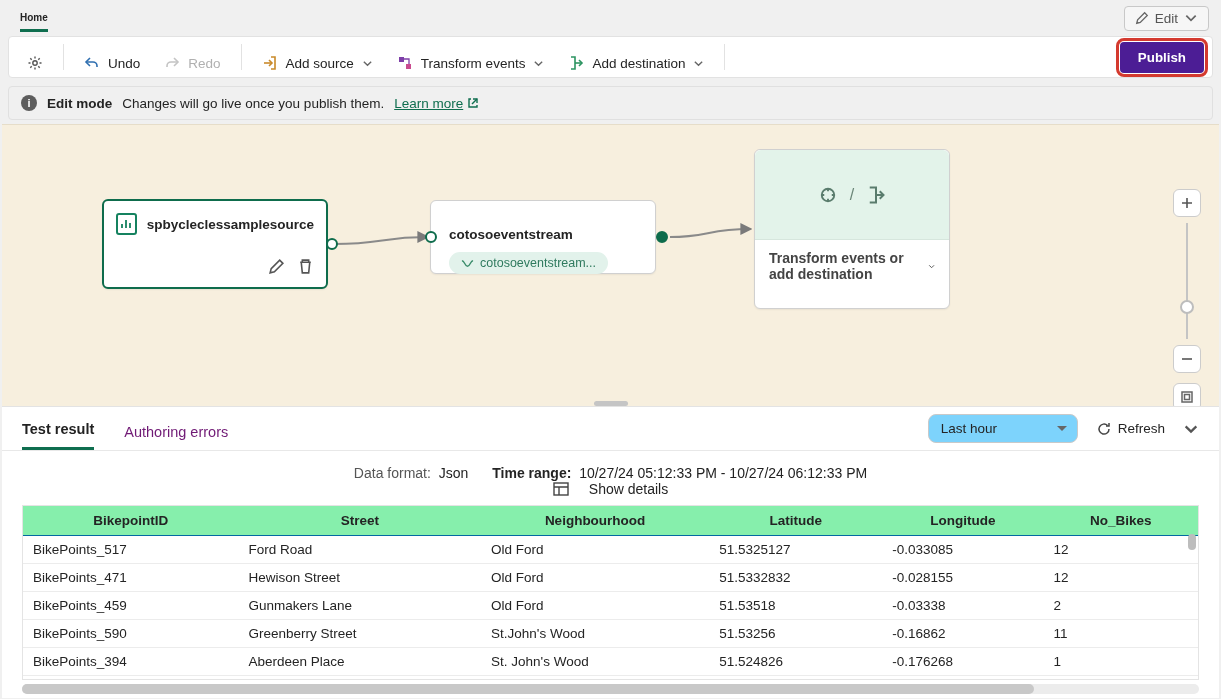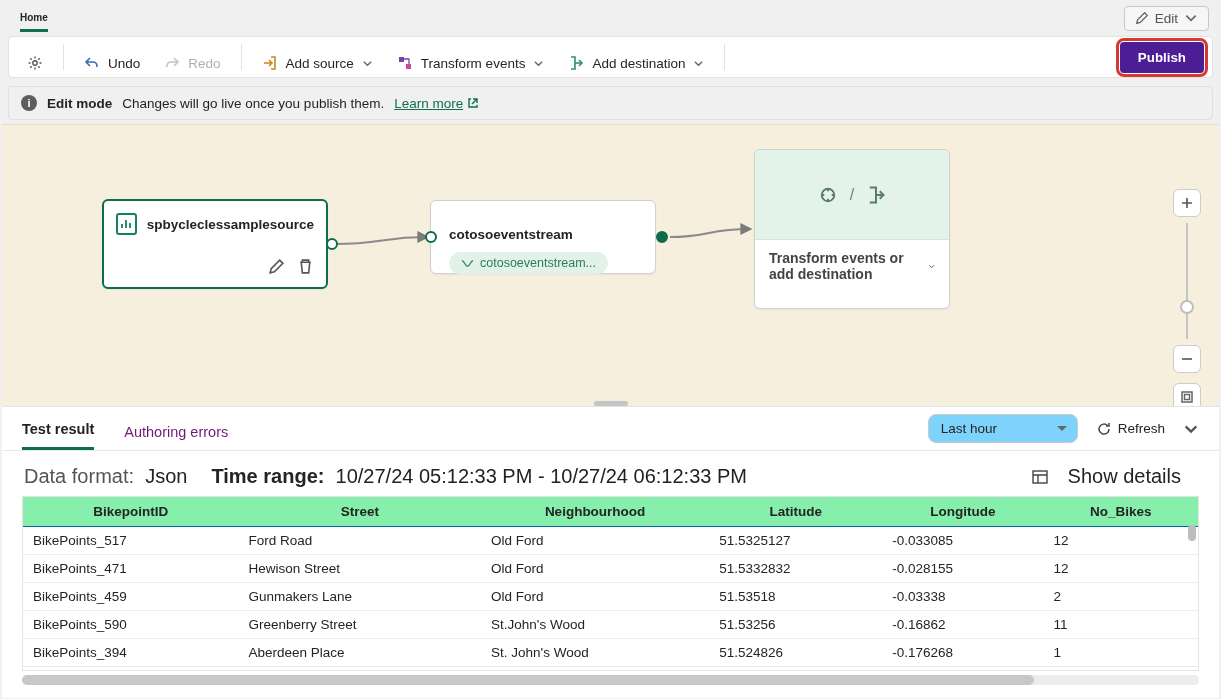--- a/index.html
+++ b/index.html
@@ -230,21 +230,21 @@
   }
   .time-select::after{
     content:""; position:absolute; right:10px; top:50%; transform:translateY(-30%);
     border:5px solid transparent; border-top-color:#666;
   }
   .refresh{ display:flex; align-items:center; gap:6px; cursor:pointer; }
   .collapse-chev{ cursor:pointer; }
 
   .meta-row{
     display:flex; align-items:center; justify-content:space-between;
-    padding:14px 38px 8px 22px; font-size:20px;
+    padding:14px 22px 8px 22px; font-size:14px;flex-direction:column;
   }
   .meta-left{ display:flex; align-items:center; gap:24px; }
   .meta-left .lbl{ color:#555;}
   .meta-left .val{ color:#222;}
   .meta-left .bold{ font-weight:600;}
   .show-details{ display:flex; align-items:center; gap:20px; cursor:pointer;}
 
   .table-wrap{
     margin: 0 20px;
     border:1px solid #e4e4e4;

